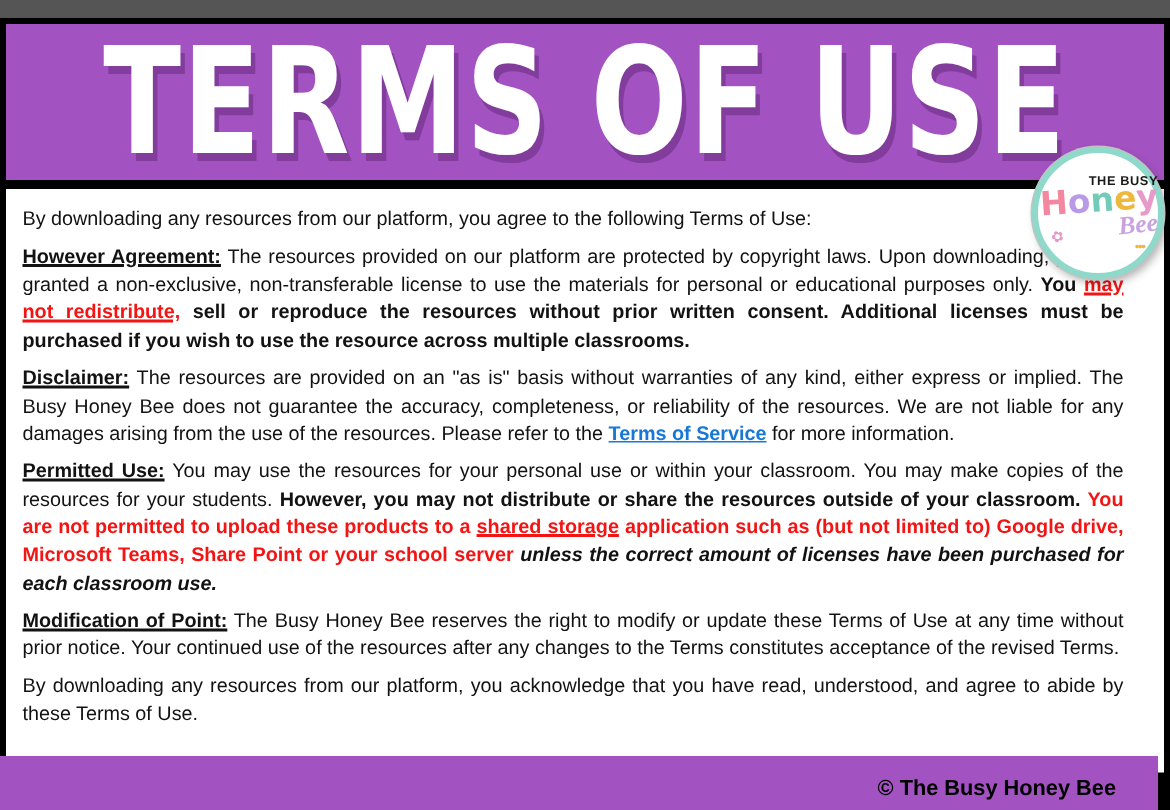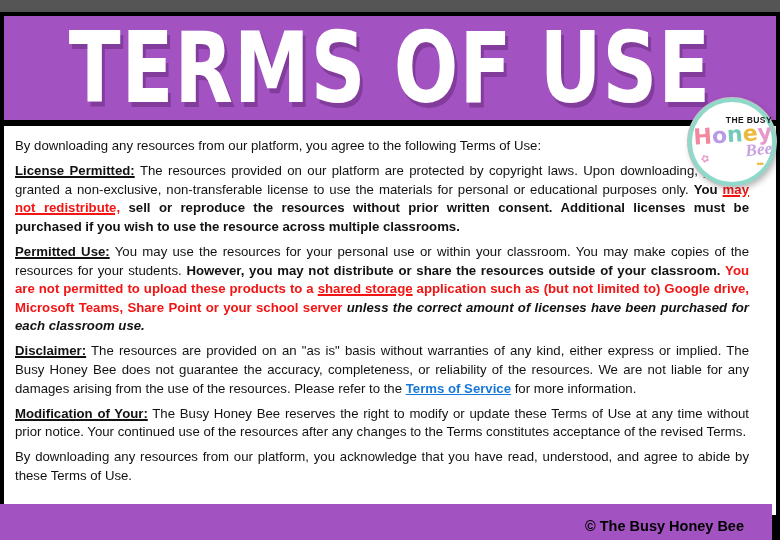--- a/index.html
+++ b/index.html
@@ -89,46 +89,46 @@
     <span class="logo-dots">•••</span>
   </div>
 
   <main class="content">
 
     <p>
       <span>By downloading any resources from our platform, you agree to the following Terms of Use:</span>
     </p>
 
     <p>
-      <span class="hd">License Permitted:</span>
+      <span class="hd">However Agreement:</span>
       <span>The resources provided on our platform are protected by copyright laws. Upon downloading, you are granted a non-exclusive, non-transferable license to use the materials for personal or educational purposes only.</span>
       <span class="b">You</span>
       <span class="red ured">may not redistribute,</span>
       <span class="b">sell or reproduce the resources without prior written consent. Additional licenses must be purchased if you wish to use the resource across multiple classrooms.</span>
+    </p>
+
+    <p>
+      <span class="hd">Disclaimer:</span>
+      <span>The resources are provided on an "as is" basis without warranties of any kind, either express or implied. The Busy Honey Bee does not guarantee the accuracy, completeness, or reliability of the resources. We are not liable for any damages arising from the use of the resources. Please refer to the</span>
+      <a class="link" href="#">Terms of Service</a>
+      <span>for more information.</span>
     </p>
 
     <p>
       <span class="hd">Permitted Use:</span>
       <span>You may use the resources for your personal use or within your classroom. You may make copies of the resources for your students.</span>
       <span class="b">However, you may not distribute or share the resources outside of your classroom.</span>
       <span class="red">You are not permitted to upload these products to a</span>
       <span class="red ured">shared storage</span>
       <span class="red">application such as (but not limited to) Google drive, Microsoft Teams, Share Point or your school server</span>
       <span class="bi">unless the correct amount of licenses have been purchased for each classroom use.</span>
     </p>
 
     <p>
-      <span class="hd">Disclaimer:</span>
-      <span>The resources are provided on an "as is" basis without warranties of any kind, either express or implied. The Busy Honey Bee does not guarantee the accuracy, completeness, or reliability of the resources. We are not liable for any damages arising from the use of the resources. Please refer to the</span>
-      <a class="link" href="#">Terms of Service</a>
-      <span>for more information.</span>
-    </p>
-
-    <p>
-      <span class="hd">Modification of Your:</span>
+      <span class="hd">Modification of Point:</span>
       <span>The Busy Honey Bee reserves the right to modify or update these Terms of Use at any time without prior notice. Your continued use of the resources after any changes to the Terms constitutes acceptance of the revised Terms.</span>
     </p>
 
 
     <p>
       <span>By downloading any resources from our platform, you acknowledge that you have read, understood, and agree to abide by these Terms of Use.</span>
     </p>
 
   </main>
 

